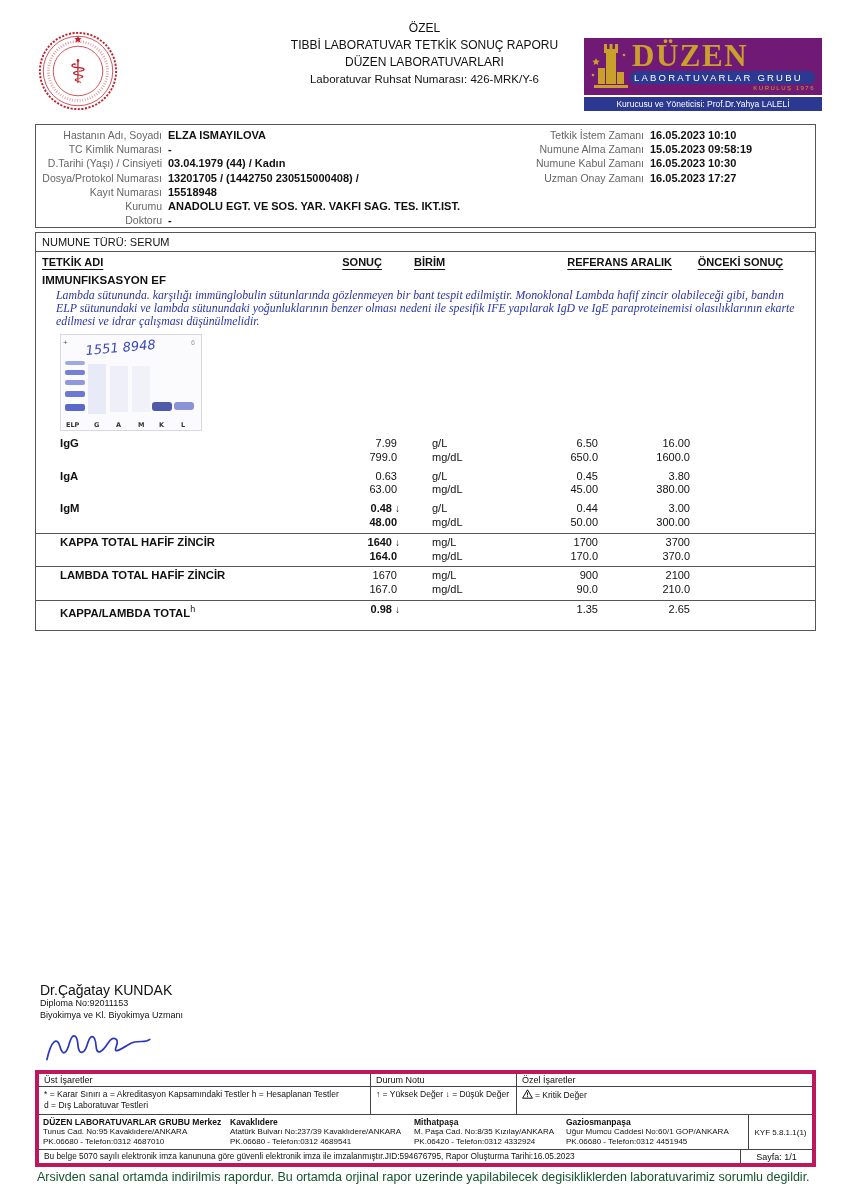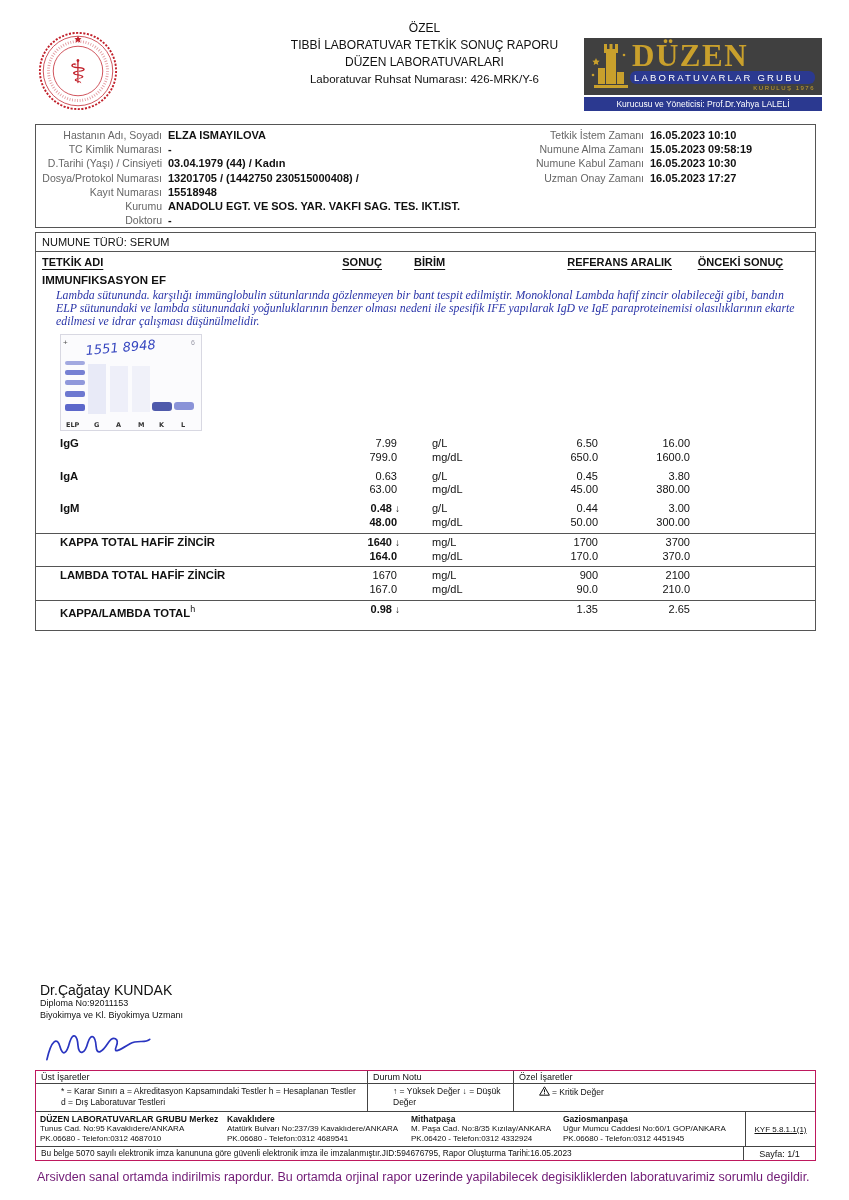--- a/index.html
+++ b/index.html
@@ -6,21 +6,21 @@
   html,body { background:#e8e8e8; }
   body { font-family:"Liberation Sans", sans-serif; color:#111; }
   .page { position:relative; width:849px; height:1200px; background:#fff; margin:0 auto; overflow:hidden; }
 
   
   .seal { position:absolute; left:38px; top:31px; }
   .header-center { position:absolute; left:0; top:20px; width:849px; text-align:center; font-size:12px; line-height:17px; color:#111; }
   .header-center .lic { font-size:11.5px; }
 
   .brand { position:absolute; left:584px; top:38px; width:238px; }
-  .brand-black { background:#404040; display:flex; align-items:flex-start; padding:3px 7px 6px 6px; height:57px; }
+  .brand-black { background:#701a75; display:flex; align-items:flex-start; padding:3px 7px 6px 6px; height:57px; }
   .brand-text { flex:1; }
   .brand-name { font-family:"Liberation Serif", serif; font-weight:bold; font-size:31px; line-height:29px; color:#c9a02c; letter-spacing:1.5px; text-align:left; padding-left:2px; }
   .brand-group { background:#2b3990; color:#fff; font-size:9.5px; letter-spacing:2.2px; padding:1px 4px; margin-top:1px; white-space:nowrap;border-radius:6px; }
   .brand-est { color:#c9a02c; font-size:6px; letter-spacing:1.5px; text-align:right; margin-top:1px; }
   .brand-founder { background:#2b3990; color:#fff; font-size:8.5px; text-align:center; padding:2px 2px; margin-top:2px; }
 
   
   .patient { position:absolute; left:35px; top:124px; width:781px; height:104px; border:1px solid #555; font-size:11px; }
   .patient-left  { position:absolute; left:0;   top:3px; width:440px; }
   .patient-right { position:absolute; left:420px; top:3px; width:358px; }
@@ -52,38 +52,38 @@
   .t-res.em { font-weight:bold; }
   .t-low, .t-high { text-align:right; }
 
   
   .sig { position:absolute; left:40px; top:984px; line-height:12.5px; }
   .sig .doctor { font-size:14px; }
   .sig .small { font-size:9px; }
   .sig-scribble { margin-top:2px; margin-left:2px; transform:rotate(-4deg); }
 
   
-  .footer { position:absolute; left:35px; top:1070px; width:781px; border:1px solid #be185d; font-size:9px; }
+  .footer { position:absolute; left:35px; top:1070px; width:781px; border:4px solid #be185d; font-size:9px; }
   .legend { display:flex; border-bottom:1px solid #444; }
   .lcol { display:flex; flex-direction:column; border-right:1px solid #444; }
   .lcol:last-child { border-right:none; flex:1; }
   .lc1 { width:332px; } .lc2 { width:146px; }
   .lhead { padding:1px 5px; border-bottom:1px solid #444; }
-  .lbody { padding:2px 5px 3px; flex:1; font-size:8.5px; line-height:11px;margin-left:20px; }
+  .lbody { padding:2px 5px 3px; flex:1; font-size:8.5px; line-height:11px; }
   .warn-icon { display:inline-block; vertical-align:-1px; margin-right:2px; }
   .addr-row { display:flex; border-bottom:1px solid #444; }
   .addr { padding:2px 4px; font-size:8px; line-height:10px; }
   .addr .a-title { font-weight:bold; font-size:8.5px; }
   .a0 { width:187px; } .a1 { width:184px; } .a2 { width:152px; } .a3 { width:186px; }
-  .doc-code { flex:1; border-left:1px solid #444; display:flex; align-items:center; justify-content:center; font-size:8px;text-decoration:underline; }
+  .doc-code { flex:1; border-left:1px solid #444; display:flex; align-items:center; justify-content:center; font-size:8px; }
   .esign-row { display:flex;justify-content:space-between; }
   .esign { flex:1; padding:1px 5px 2px; font-size:8.3px; }
   .page-num { width:72px; border-left:1px solid #444; display:flex; align-items:center; justify-content:center; font-size:9px; }
 
-  .archive-note { position:absolute; left:37px; top:1170px; font-size:12.5px; color:#701a75; }
+  .archive-note { position:absolute; left:37px; top:1170px; font-size:12.5px; color:#14532d; }
 </style>
 </head>
 <body>
 
 <div class="page">
 
   <div class="seal">
     <svg width="80" height="80" viewBox="0 0 84 84">
       <circle cx="42" cy="42" r="40" fill="#fff" stroke="#c1202a" stroke-width="2" stroke-dasharray="2.2,1.6"></circle>
       <circle cx="42" cy="42" r="36.5" fill="none" stroke="#c1202a" stroke-width="0.8"></circle>

